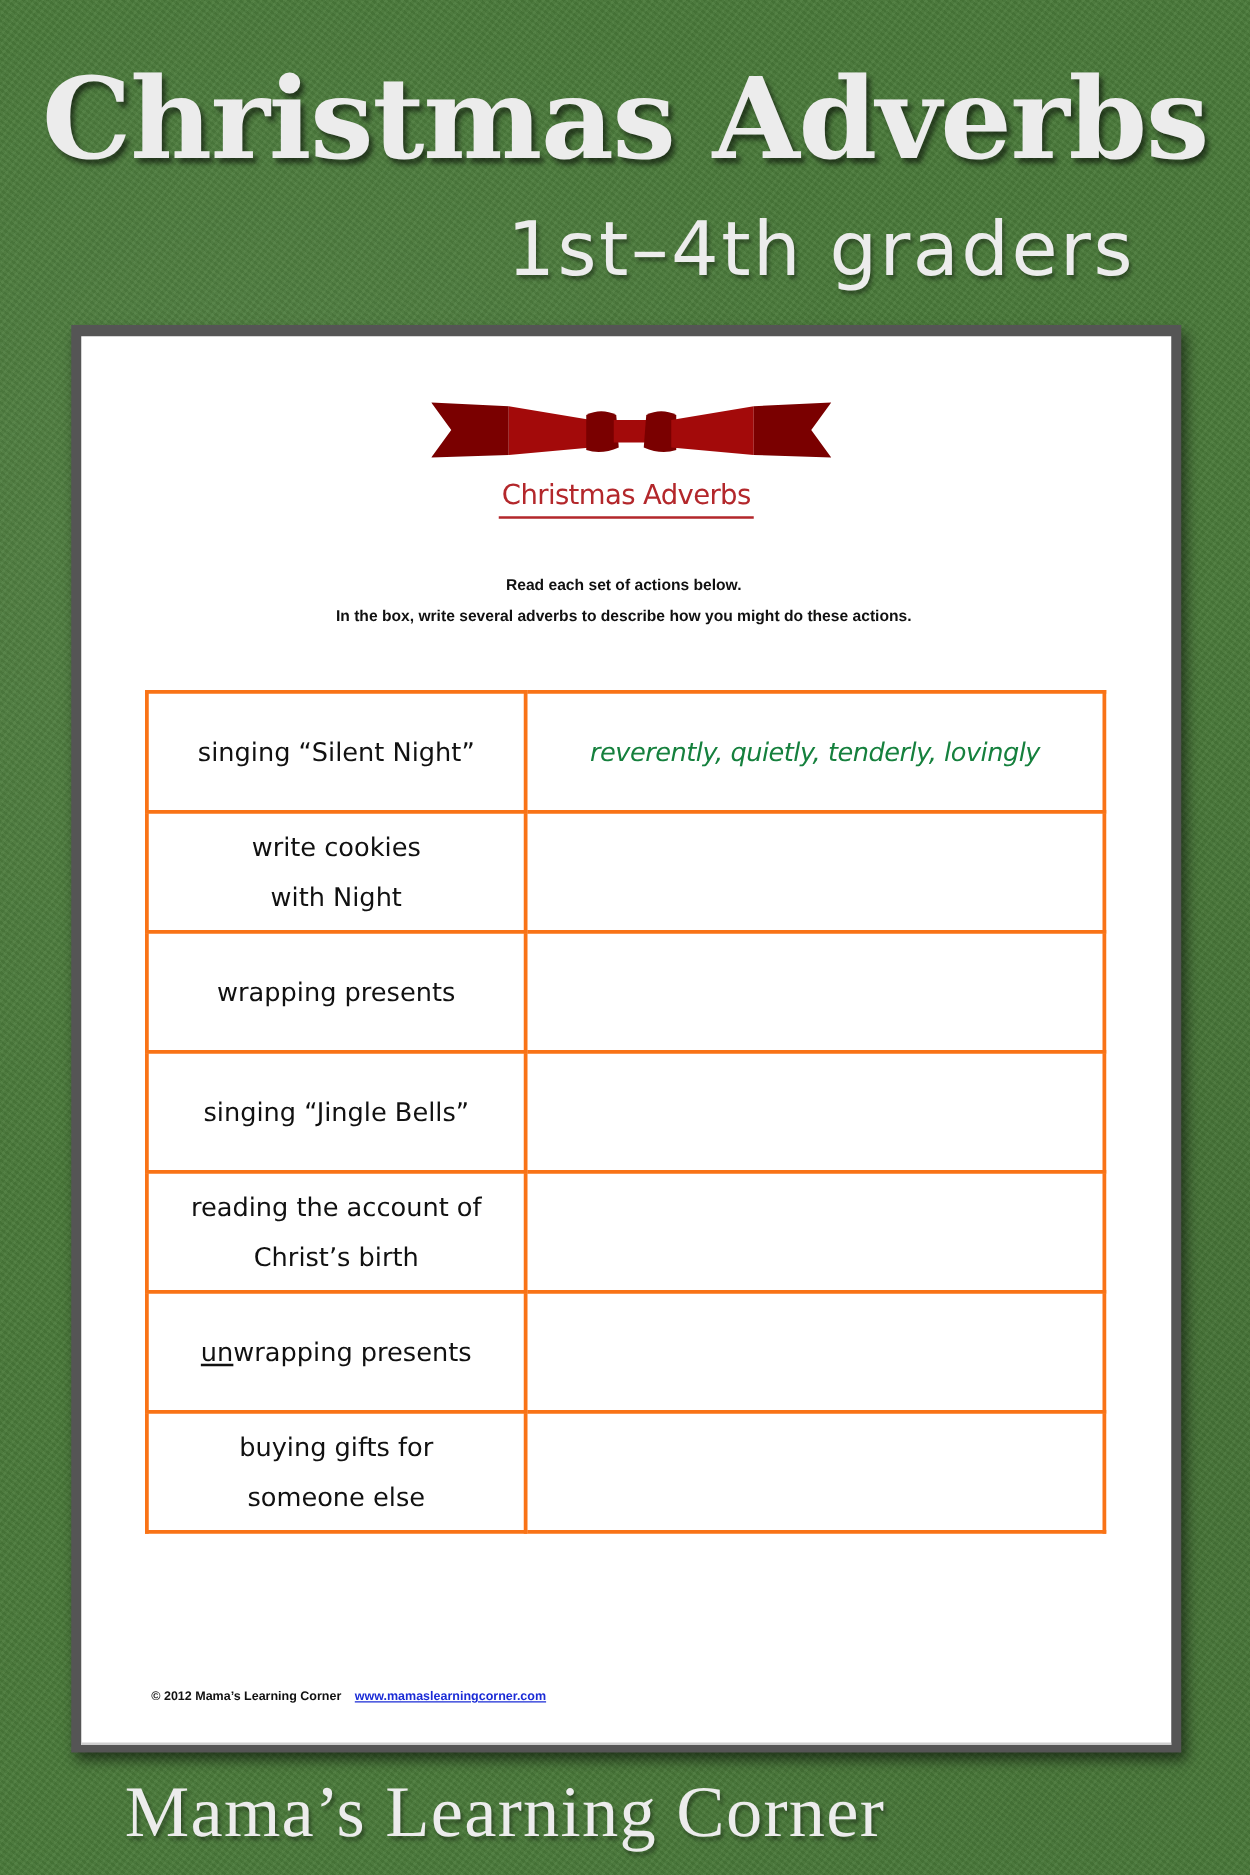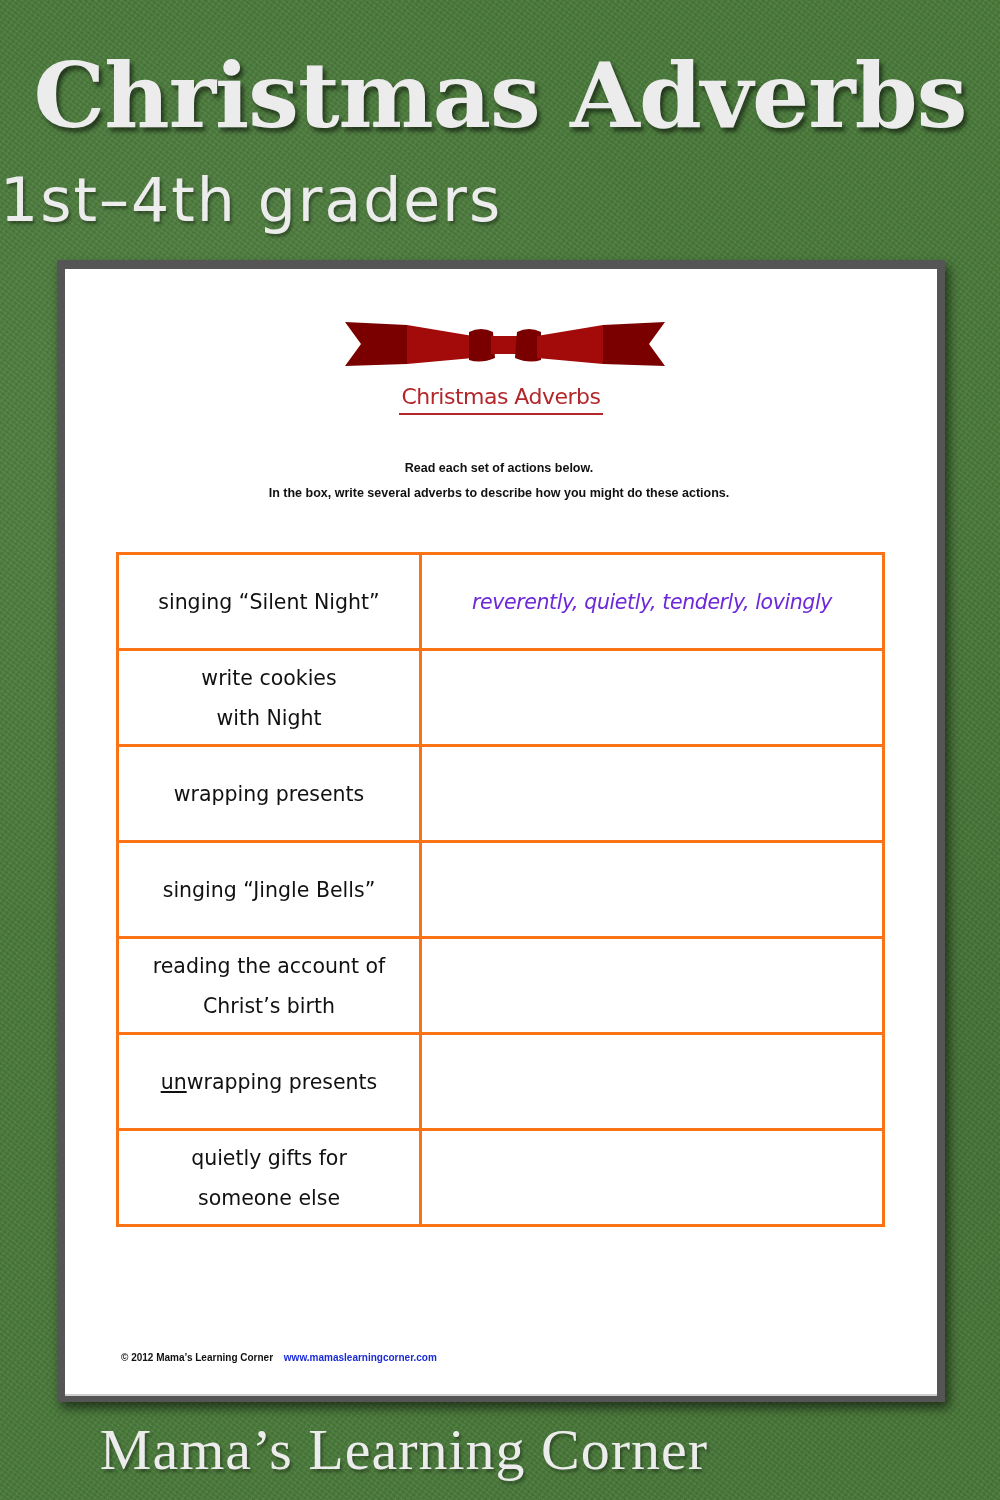--- a/index.html
+++ b/index.html
@@ -31,21 +31,21 @@
       line-height: 130px;
       color: #ececec;
       letter-spacing: -1px;
       text-shadow: 3px 4px 4px rgba(0,0,0,0.55);
     }
     .hero-subtitle {
       position: absolute;
       left: 0;
       top: 160px;
       width: 908px;
-      text-align: left;
+      text-align: right;
       font-family: "DejaVu Sans", sans-serif;
       font-size: 60px;
       line-height: 80px;
       color: #ececec;
       letter-spacing: 2px;
       text-shadow: 2px 3px 3px rgba(0,0,0,0.35);
     }
     .frame {
       position: absolute;
       left: 57px;
@@ -120,21 +120,21 @@
       font-size: 20.5px;
       line-height: 40px;
       color: #111111;
     }
     .worksheet-table td.action {
       width: 288px;
       padding: 0 6px;
     }
     .worksheet-table td.answer {
       font-style: italic;
-      color: #6d28d9;
+      color: #15803d;
       font-size: 20.5px;
       letter-spacing: -0.4px;
     }
     .worksheet-table td .line {
       display: block;
     }
     .u-prefix {
       text-decoration: underline;
     }
     .footer-line {
@@ -143,20 +143,21 @@
       top: 1082px;
       font-family: "Liberation Sans", sans-serif;
       font-weight: bold;
       font-size: 10px;
       line-height: 14px;
       color: #111111;
       white-space: nowrap;
     }
     .footer-line a {
       color: #1a2bd6;
+      text-decoration: underline;
       margin-left: 8px;
     }
     .bottom-brand {
       position: absolute;
       left: 0;
       top: 1415px;
       width: 808px;
       text-align: center;
       font-family: Liberation Serif, serif;
       font-size: 58px;
@@ -236,21 +237,21 @@
           <td class="answer"></td>
         </tr>
         <tr>
           <td class="action">
             <span class="line"><span class="u-prefix">un</span><span>wrapping presents</span></span>
           </td>
           <td class="answer"></td>
         </tr>
         <tr>
           <td class="action">
-            <span class="line">quietly gifts for</span>
+            <span class="line">buying gifts for</span>
             <span class="line">someone else</span>
           </td>
           <td class="answer"></td>
         </tr>
       </tbody>
     </table>
 
     <div class="footer-line">
       <span>© 2012 Mama’s Learning Corner</span>
       <a>www.mamaslearningcorner.com</a>

